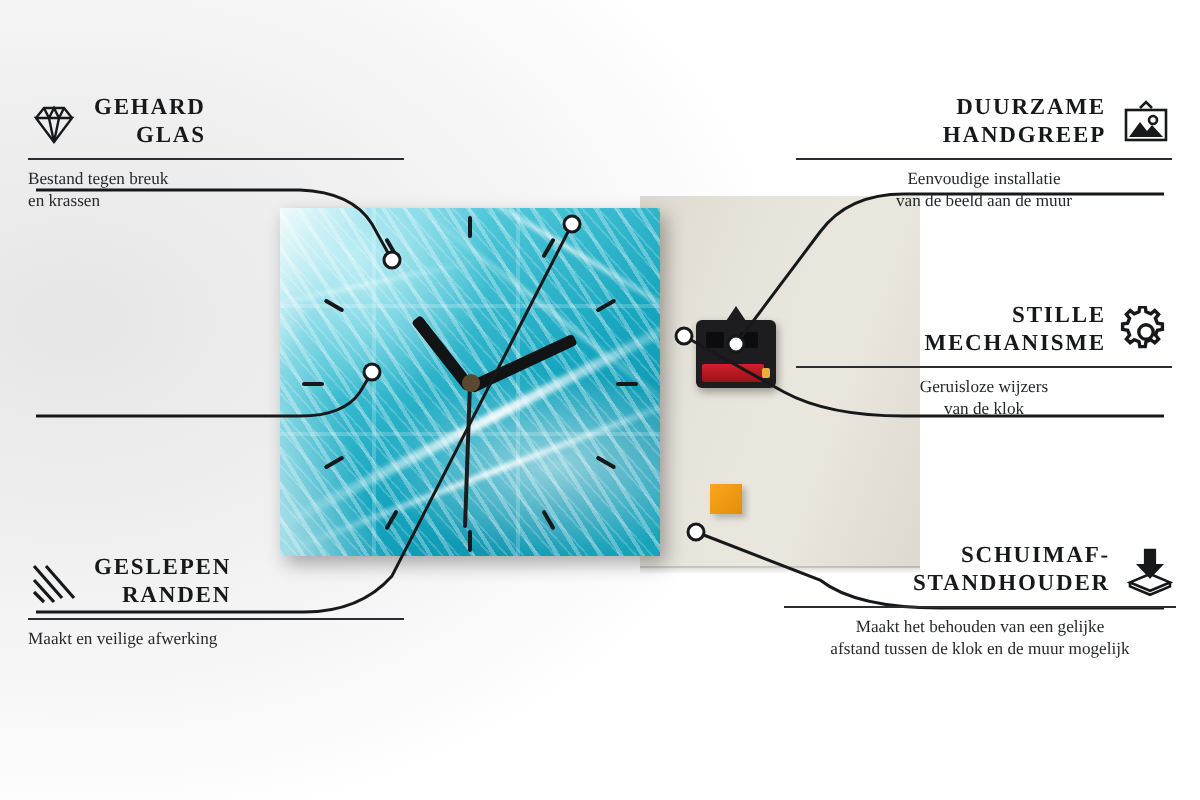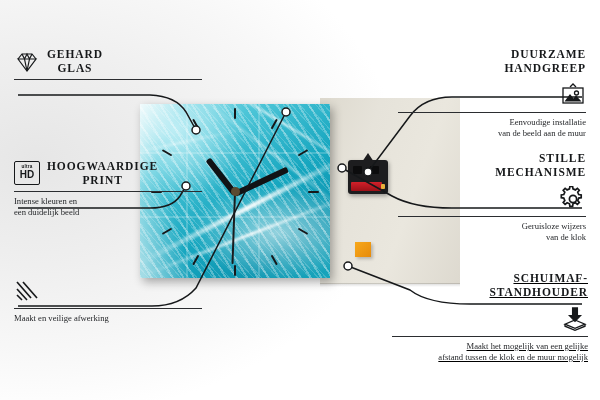--- a/index.html
+++ b/index.html
@@ -60,48 +60,48 @@
   .mech-shaft{position:absolute;left:14px;top:-7px;width:12px;height:9px;background:#1d1d1f;clip-path:polygon(50% 0,100% 100%,0 100%);}
   .mech-batt{position:absolute;left:3px;bottom:3px;width:31px;height:9px;background:linear-gradient(180deg,#d2202a,#9c1118);border-radius:1px;}
   .mech-batt:after{content:"";position:absolute;right:-3px;top:2px;width:4px;height:5px;background:#e8b23c;border-radius:1px;}
   .mech-slot{position:absolute;left:5px;top:6px;width:9px;height:8px;background:#0c0c0d;border-radius:1px;}
   .mech-slot2{position:absolute;left:22px;top:6px;width:9px;height:8px;background:#0c0c0d;border-radius:1px;}
   .foam{position:absolute;left:215px;top:144px;width:16px;height:15px;background:linear-gradient(135deg,#f7a81b,#e78b0b);box-shadow:2px 2px 3px rgba(0,0,0,.22);}
 
   
   .feat{position:absolute;width:188px;}
   .feat .head{display:flex;align-items:center;gap:7px;}
-  .feat.right .head{flex-direction:column;justify-content:flex-end;align-items:flex-end;}
+  .feat.right .head{flex-direction:row;justify-content:flex-end;}
   .title{
     font-family:"Liberation Serif", serif;font-weight:700;
     font-size:11.5px;line-height:13.5px;letter-spacing:.9px;color:#16181a;
     text-transform:uppercase;
   }
-  .feat.left .title{text-align:center;}
+  .feat.left .title{text-align:right;}
   .feat.right .title{text-align:right;}
   .rule{height:1px;background:#2b2d30;margin:4px 0 4px 0;}
   .desc{
     font-family:"Liberation Serif", serif;font-size:8.6px;line-height:10.6px;
     color:#26282b;
   }
-  .feat.right .desc{text-align:right;}
+  .feat.right .desc{text-align:center;}
   .ico{flex:0 0 auto;width:26px;height:26px;display:block;}
 
   
   .hdbox{width:24px;height:22px;border:1.6px solid #16181a;border-radius:2px;display:flex;flex-direction:column;align-items:center;justify-content:center;line-height:1;}
   .hdbox .u{font-family:"Liberation Sans",sans-serif;font-size:4.6px;font-weight:700;letter-spacing:.2px;color:#16181a;}
   .hdbox .h{font-family:"Liberation Sans",sans-serif;font-size:10px;font-weight:700;letter-spacing:0;color:#16181a;margin-top:0px;}
 
   
   #f-glas{left:14px;top:48px;}
   #f-print{left:14px;top:160px;}
   #f-randen{left:14px;top:278px;}
   #f-handgreep{left:398px;top:48px;}
   #f-mech{left:398px;top:152px;}
-  #f-foam{left:398px;top:272px;text-decoration:underline;}
+  #f-foam{left:398px;top:272px;}
 
   svg.conn{position:absolute;left:0;top:0;width:600px;height:400px;pointer-events:none;}
 </style>
 </head>
 <body>
 
 <div id="stage">
 
   <div class="photo">
     <div class="wall"></div>
@@ -179,47 +179,36 @@
         <svg viewBox="0 0 26 26" width="26" height="26" fill="none" stroke="#16181a" stroke-width="1.2">
           <path d="M4,10 L13,22 L22,10 Z"></path>
           <path d="M4,10 L8,5 L18,5 L22,10"></path>
           <path d="M8,5 L10.5,10 L13,5 L15.5,10 L18,5"></path>
           <path d="M10.5,10 L13,22 L15.5,10"></path>
         </svg>
       </span>
       <span class="title"><span>GEHARD</span><br><span>GLAS</span></span>
     </div>
     <div class="rule"></div>
-  </div>
-
-  <div class="feat left" id="f-print">
-    <div class="head">
-      <span class="ico">
-        <span class="hdbox">
-          <span class="u">ultra</span>
-          <span class="h">HD</span>
-        </span>
-      </span>
-      <span class="title"><span>HOOGWAARDIGE</span><br><span>PRINT</span></span>
-    </div>
-    <div class="rule"></div>
-    <div class="desc"><span>Intense kleuren en</span><br><span>een duidelijk beeld</span></div>
-  </div>
+    <div class="desc"><span>Bestand tegen breuk</span><br><span>en krassen</span></div>
+  </div>
+
 
   <div class="feat left" id="f-randen">
     <div class="head">
       <span class="ico">
         <svg viewBox="0 0 26 26" width="26" height="26" fill="none" stroke="#16181a" stroke-width="1.6">
           <path d="M3,4 L17,20"></path>
             <path d="M9,4 L23,20"></path>
             <path d="M3,11 L13,22"></path>
             <path d="M3,17 L8,22"></path>
           <path d="M3,4 L3,22 L23,22" stroke-width="0"></path>
         </svg>
       </span>
+      <span class="title"><span>GESLEPEN</span><br><span>RANDEN</span></span>
     </div>
     <div class="rule"></div>
     <div class="desc"><span>Maakt en veilige afwerking</span></div>
   </div>
 
   <div class="feat right" id="f-handgreep">
     <div class="head">
       <span class="title"><span>DUURZAME</span><br><span>HANDGREEP</span></span>
       <span class="ico">
         <svg viewBox="0 0 26 26" width="26" height="26" fill="none" stroke="#16181a" stroke-width="1.3">
@@ -253,16 +242,16 @@
       <span class="title"><span>SCHUIMAF-</span><br><span>STANDHOUDER</span></span>
       <span class="ico">
         <svg viewBox="0 0 26 26" width="26" height="26" fill="none" stroke="#16181a" stroke-width="1.3">
           <path d="M10.6,2 h4.8 v7.6 h3.1 L13,15.4 L7.5,9.6 h3.1 Z" fill="#16181a"></path>
           <path d="M13,14 L23,18.2 L13,22.4 L3,18.2 Z"></path>
           <path d="M3,18.2 v2 L13,24.4 L23,20.2 v-2"></path>
         </svg>
       </span>
     </div>
     <div class="rule"></div>
-    <div class="desc"><span>Maakt het mogelijk van een gelijke</span><br><span>afstand tussen de klok en de muur mogelijk</span></div>
+    <div class="desc"><span>Maakt het behouden van een gelijke</span><br><span>afstand tussen de klok en de muur mogelijk</span></div>
   </div>
 
 </div>
 
 </body></html>

